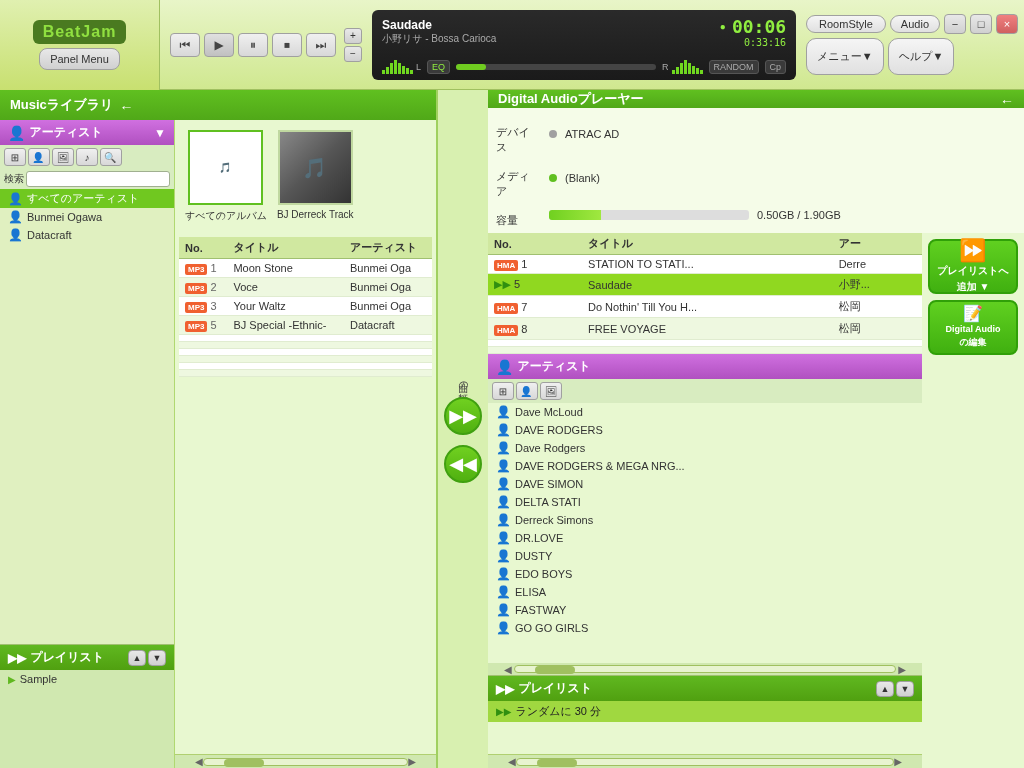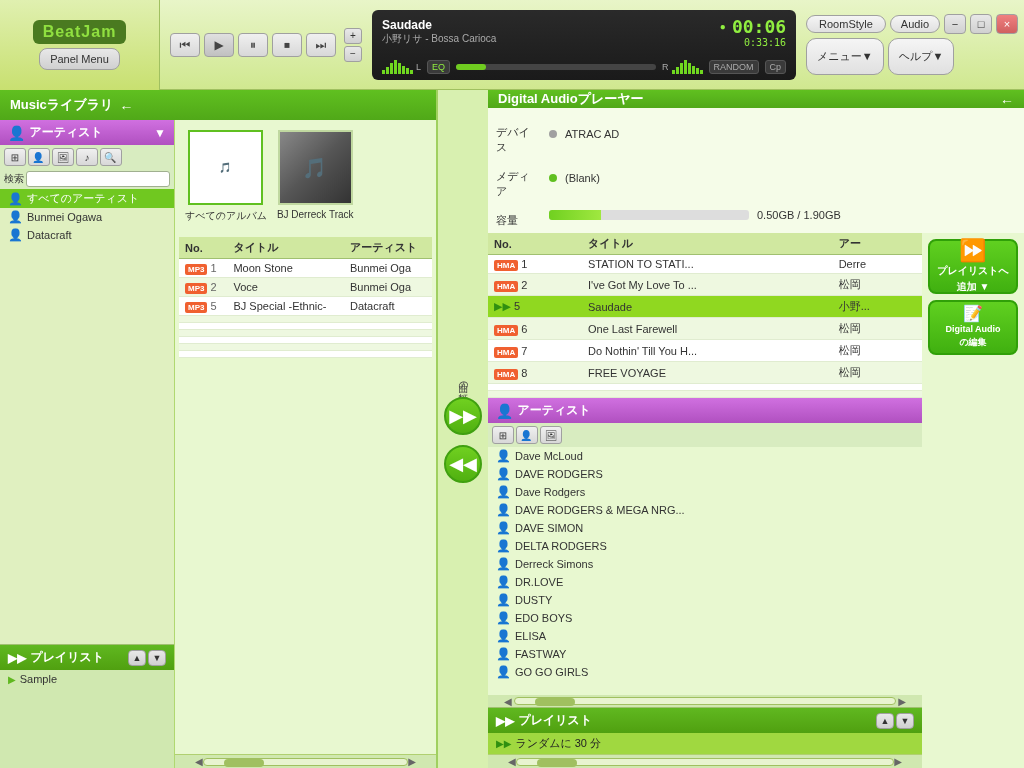--- a/index.html
+++ b/index.html
@@ -455,20 +455,25 @@
             </thead>
             <tbody>
               <tr>
                 <td><span class="mp3-badge">MP3</span> <span class="track-num">1</span></td>
                 <td>Moon Stone</td>
                 <td>Bunmei Oga</td>
               </tr>
               <tr>
                 <td><span class="mp3-badge">MP3</span> <span class="track-num">2</span></td>
                 <td>Voce</td>
+                <td>Bunmei Oga</td>
+              </tr>
+              <tr>
+                <td><span class="mp3-badge">MP3</span> <span class="track-num">3</span></td>
+                <td>Your Waltz</td>
                 <td>Bunmei Oga</td>
               </tr>
               <tr>
                 <td><span class="mp3-badge">MP3</span> <span class="track-num">5</span></td>
                 <td>BJ Special -Ethnic-</td>
                 <td>Datacraft</td>
               </tr>
               <tr>
                   <td></td>
                   <td></td>
@@ -561,34 +566,24 @@
               <th>タイトル</th>
               <th>アー</th>
             </tr>
           </thead>
           <tbody>
             <tr>
               <td><span class="mp3-badge">HMA</span> 1</td>
               <td>STATION TO STATI...</td>
               <td>Derre</td>
             </tr>
-            <tr>
-              <td><span class="mp3-badge">HMA</span> 2</td>
-              <td>I've Got My Love To ...</td>
-              <td>松岡</td>
-            </tr>
             <tr class="playing">
               <td><span style="color:#309010;">▶▶</span> 5</td>
               <td>Saudade</td>
               <td>小野...</td>
-            </tr>
-            <tr>
-              <td><span class="mp3-badge">HMA</span> 6</td>
-              <td>One Last Farewell</td>
-              <td>松岡</td>
             </tr>
             <tr>
               <td><span class="mp3-badge">HMA</span> 7</td>
               <td>Do Nothin' Till You H...</td>
               <td>松岡</td>
             </tr>
             <tr>
               <td><span class="mp3-badge">HMA</span> 8</td>
               <td>FREE VOYAGE</td>
               <td>松岡</td>
@@ -633,21 +628,21 @@
               <div class="da-artist-item">
                 <span class="artist-icon">👤</span>
                 <span>DAVE RODGERS &amp; MEGA NRG...</span>
               </div>
               <div class="da-artist-item">
                 <span class="artist-icon">👤</span>
                 <span>DAVE SIMON</span>
               </div>
               <div class="da-artist-item">
                 <span class="artist-icon">👤</span>
-                <span>DELTA RODGERS</span>
+                <span>DELTA STATI</span>
               </div>
               <div class="da-artist-item">
                 <span class="artist-icon">👤</span>
                 <span>Derreck Simons</span>
               </div>
               <div class="da-artist-item">
                 <span class="artist-icon">👤</span>
                 <span>DR.LOVE</span>
               </div>
               <div class="da-artist-item">

